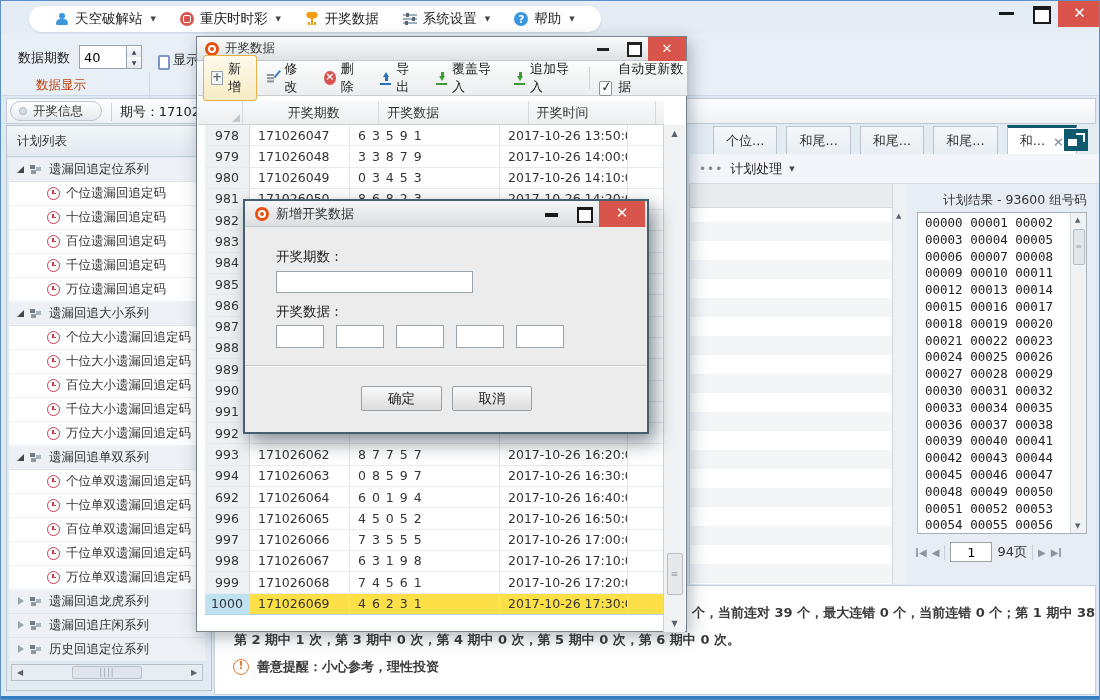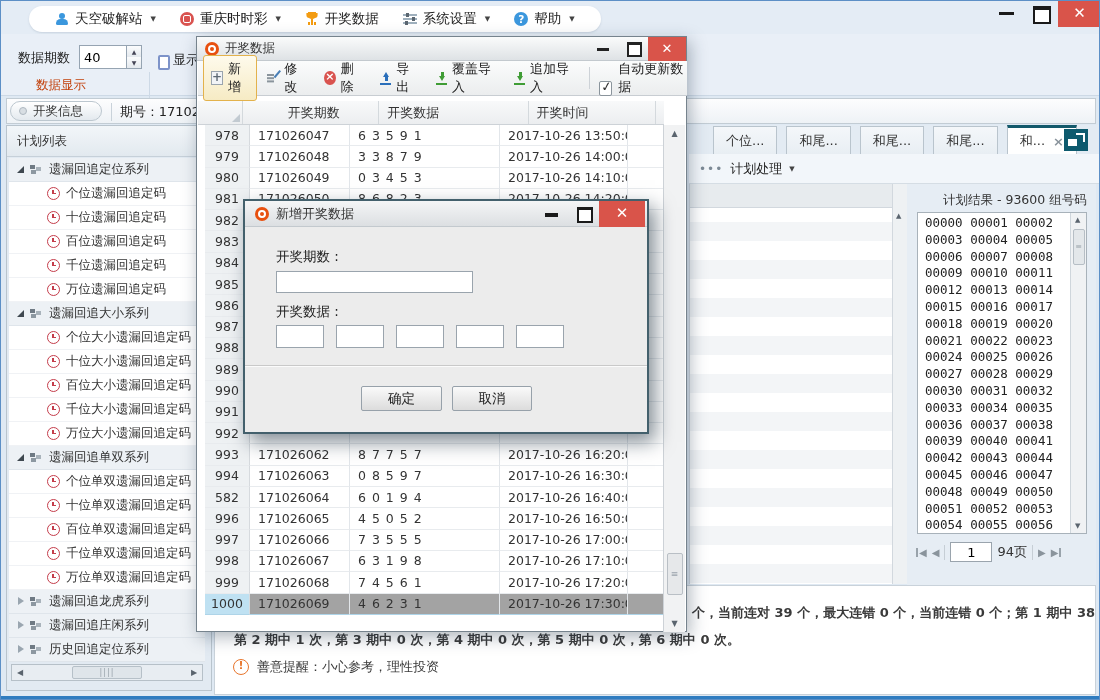--- a/index.html
+++ b/index.html
@@ -1,21 +1,21 @@
 <!DOCTYPE html>
 <html><head>
 <meta charset="utf-8">
 <style>
   html,body{margin:0;padding:0;background:#b8c9da;font-family:"DejaVu Sans","Liberation Sans",sans-serif;}
   *{box-sizing:border-box;}
   .window{position:relative;width:1100px;height:700px;background:#dfe9f3;border:1px solid #5c8fc6;overflow:hidden;
           font-size:13px;color:#333;}
   
   .topstrip{position:absolute;left:0;top:0;width:1100px;height:33px;background:#e4ecf5;}
-  .menubar{position:absolute;left:28px;top:5px;height:26px;background:#fff;border-radius:13px;display:flex;padding:0 16px;gap:4px;box-shadow:0 1px 2px rgba(120,140,160,.25);}
+  .menubar{position:absolute;left:28px;top:5px;height:26px;background:#fff;border-radius:13px;display:flex;align-items:center;padding:13px 16px;gap:4px;box-shadow:0 1px 2px rgba(120,140,160,.25);}
   .menu-item{display:flex;align-items:center;gap:6px;padding:0 10px;height:26px;cursor:default;font-size:13.5px;color:#222;}
   .menu-caret{font-size:7px;color:#444;margin-left:2px;}
   .win-controls{position:absolute;right:0;top:0;height:26px;display:flex;align-items:flex-start;}
   .wc-min{width:34px;height:24px;position:relative;}
   .wc-min::before{content:"";position:absolute;left:9px;top:11px;width:15px;height:3px;background:#1a1a1a;}
   .wc-max{width:34px;height:24px;position:relative;}
   .wc-max::before{content:"";position:absolute;left:9px;top:5px;width:14px;height:12px;border:2px solid #1a1a1a;border-top-width:4px;background:#fff;}
   .wc-close{width:43px;height:26px;background:#d9544a;color:#fff;font-weight:bold;font-size:15px;text-align:center;line-height:24px;}
   
   .ribbon{position:absolute;left:0;top:33px;width:1100px;height:62px;background:#e9eff7;border-bottom:1px solid #cdd9e6;}
@@ -82,21 +82,21 @@
   .pagination{position:absolute;left:915px;top:540px;width:175px;height:22px;display:flex;align-items:center;gap:5px;color:#8a949c;}
   .pg{display:flex;align-items:center;gap:1px;font-size:10px;color:#8a949c;}
   .pg .bar{width:2px;height:9px;background:#99a3ab;}
   .pgsep{width:1px;height:15px;background:#c6ced5;}
   .pg-input{width:42px;height:20px;border:1px solid #9aa4ad;background:#fff;text-align:center;font-size:13px;font-family:inherit;padding:0;}
   .pg-label{font-size:13px;color:#333;}
   
   .footer{position:absolute;left:213px;top:584px;width:882px;height:110px;background:#fff;border:1px solid #c9d2da;}
   .ft-line1{position:absolute;left:477px;top:18px;font-size:13px;font-weight:bold;color:#3a3a3a;white-space:nowrap;}
   .ft-line2{position:absolute;left:19px;top:45px;font-size:13px;font-weight:bold;color:#3a3a3a;white-space:nowrap;}
-  .ft-notice{position:absolute;left:18px;top:72px;display:flex;align-items:center;gap:8px;font-size:13px;font-weight:normal;color:#3a3a3a;}
+  .ft-notice{position:absolute;left:18px;top:72px;display:flex;align-items:center;gap:8px;font-size:13px;font-weight:bold;color:#3a3a3a;}
   .warn-icon{width:16px;height:16px;border:1.8px solid #e8762d;border-radius:50%;position:relative;flex:none;}
   .warn-icon::before{content:"!";position:absolute;left:0;top:-1px;width:100%;text-align:center;color:#e8762d;font-size:11px;font-weight:bold;}
   
   .dialog{position:absolute;left:195px;top:35px;width:491px;height:596px;background:#fff;border:1px solid #76838d;box-shadow:3px 5px 16px rgba(30,50,70,.35);}
   .dlg-titlebar{position:absolute;left:0;top:0;width:100%;height:24px;background:linear-gradient(#fafbfb,#dee2e5);border-bottom:1px solid #c3c9ce;display:flex;align-items:center;padding-left:8px;gap:6px;}
   .o-ico{width:14px;height:14px;border-radius:50%;background:#e8500f;position:relative;flex:none;}
   .o-ico::before{content:"";position:absolute;inset:3px;border:2px solid #fff;border-radius:50%;}
   .dlg-title{font-size:12.5px;color:#333;}
   .dlg-controls{position:absolute;right:0;top:0;height:24px;display:flex;}
   .dc-min{width:30px;position:relative;}
@@ -135,21 +135,21 @@
   .gh-time{width:128px;}
   .gh-fill{flex:1;border-right:none;}
   .grid-body{position:absolute;left:1px;top:88px;width:466px;height:490px;background:#fff;}
   .grow{display:flex;height:21.3px;font-size:12.5px;color:#333;background:#fff;margin-left:7px;}
   .gc{border-right:1px solid #e2e6ea;border-bottom:1px solid #e8ebee;padding:2.5px 0 0 8px;white-space:nowrap;overflow:hidden;}
   .gc-num{width:45px;background:#eef1f3;border-right:1px solid #d6dade;padding-left:0;text-align:center;}
   .gc-period{width:100px;}
   .gc-data{width:150px;letter-spacing:1px;}
   .gc-time{width:128px;}
   .gc-fill{flex:1;border-right:none;}
-  .grow.selected .gc{background:#a3a3a3;border-bottom-color:#aed4e8;}
+  .grow.selected .gc{background:#fde047;border-bottom-color:#aed4e8;}
   .grow.selected .gc-num{background:#bfe1f2;}
   .dlg-vscroll{position:absolute;right:1px;top:88px;width:22px;height:507px;background:#f1f2f3;border-left:1px solid #cdd2d7;}
   .dlg-vscroll .up{position:absolute;top:4px;left:0;width:100%;text-align:center;font-size:8px;color:#5a646e;}
   .dlg-vscroll .dn{position:absolute;bottom:4px;left:0;width:100%;text-align:center;font-size:8px;color:#5a646e;}
   .dlg-vscroll .thumb{position:absolute;left:2.5px;top:428px;width:16px;height:42px;background:#e6e8ea;border:1px solid #b9bfc5;border-radius:2px;text-align:center;font-size:9px;line-height:40px;color:#98a2aa;}
   
   .modal{position:absolute;left:242px;top:198px;width:406px;height:235px;background:#ececec;border:2px solid #43606c;box-shadow:6px 8px 18px rgba(10,30,45,.5);}
   .mdl-titlebar{position:absolute;left:0;top:0;width:100%;height:26px;background:linear-gradient(#f4f5f6,#dcdfe2);border-bottom:1px solid #c3c9ce;display:flex;align-items:center;gap:7px;padding-left:10px;}
   .mdl-title{font-size:13px;color:#333;}
   .mdl-controls{position:absolute;right:2px;top:0;height:26px;display:flex;align-items:flex-start;}
@@ -667,21 +667,21 @@
 
         <div class="grow">
           <div class="gc gc-num">994</div>
           <div class="gc gc-period">171026063</div>
           <div class="gc gc-data">0 8 5 9 7</div>
           <div class="gc gc-time">2017-10-26 16:30:00</div>
           <div class="gc gc-fill"></div>
         </div>
 
         <div class="grow">
-          <div class="gc gc-num">582</div>
+          <div class="gc gc-num">692</div>
           <div class="gc gc-period">171026064</div>
           <div class="gc gc-data">6 0 1 9 4</div>
           <div class="gc gc-time">2017-10-26 16:40:00</div>
           <div class="gc gc-fill"></div>
         </div>
 
         <div class="grow">
           <div class="gc gc-num">996</div>
           <div class="gc gc-period">171026065</div>
           <div class="gc gc-data">4 5 0 5 2</div>

